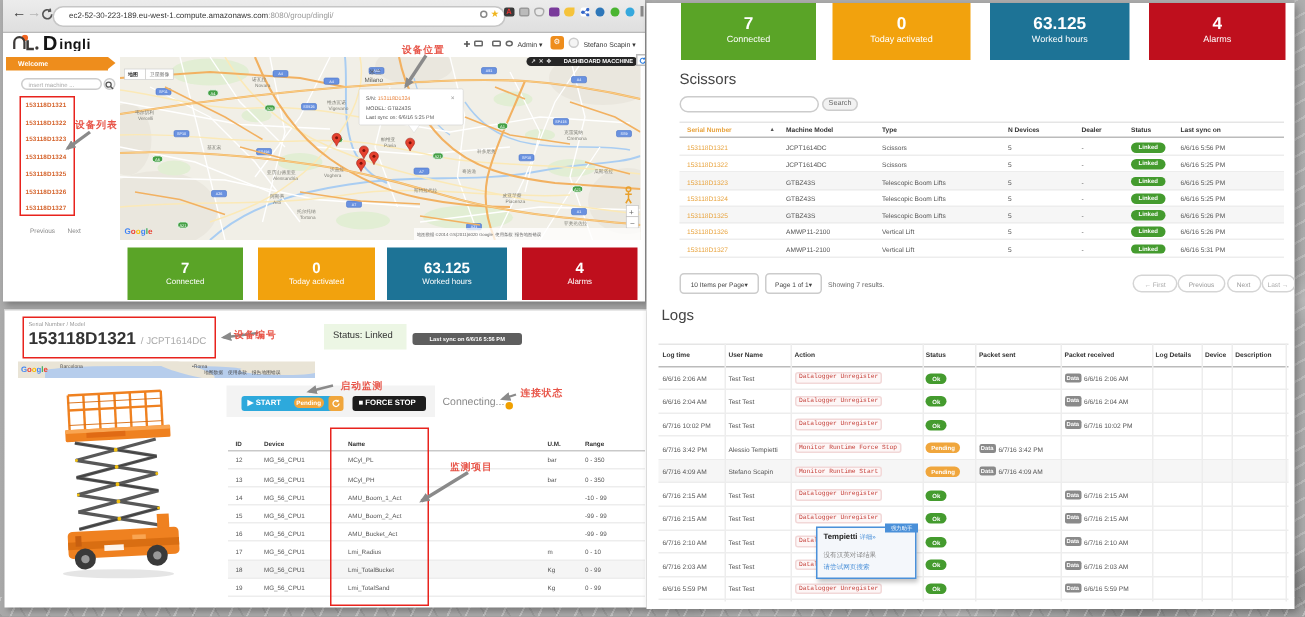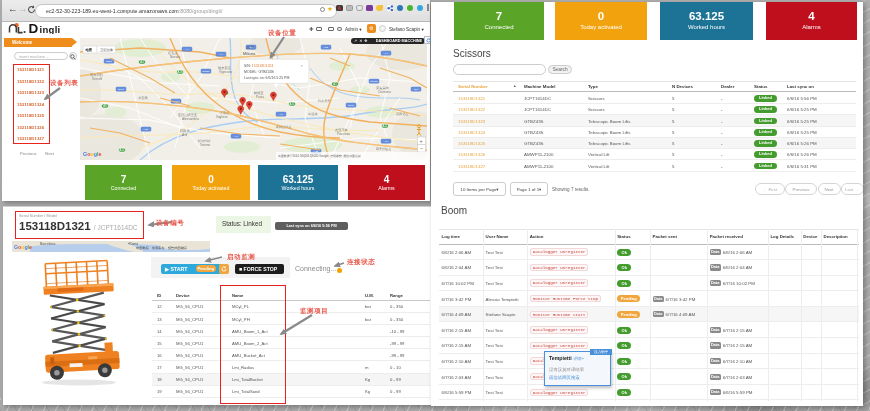--- a/index.html
+++ b/index.html
@@ -624,21 +624,21 @@
   </div>
 
   <div style="position:absolute; left:22px; top:180.5px; width:53px; height:13.5px; border:1px solid #ccc; border-radius:3px; font-size:4.4px; color:#444; line-height:13.5px; text-align:center;">10 Items per Page▾</div>
   <div style="position:absolute; left:79px; top:180.5px; width:38px; height:13.5px; border:1px solid #ccc; border-radius:3px; font-size:4.4px; color:#444; line-height:13.5px; text-align:center;">Page 1 of 1▾</div>
   <div style="position:absolute; left:121px; top:185px; font-size:4.6px; color:#666;">Showing 7 results.</div>
   <div style="position:absolute; left:324px; top:181px; width:30px; height:12.5px; border:1px solid #d5d5d5; border-radius:7px; font-size:4.4px; color:#aaa; line-height:12.5px; text-align:center;">← First</div>
   <div style="position:absolute; left:354px; top:181px; width:32px; height:12.5px; border:1px solid #d5d5d5; border-radius:7px; font-size:4.4px; color:#999; line-height:12.5px; text-align:center;">Previous</div>
   <div style="position:absolute; left:386.5px; top:181px; width:23px; height:12.5px; border:1px solid #d5d5d5; border-radius:7px; font-size:4.4px; color:#999; line-height:12.5px; text-align:center;">Next</div>
   <div style="position:absolute; left:409.5px; top:181px; width:23px; height:12.5px; border:1px solid #d5d5d5; border-radius:7px; font-size:4.4px; color:#aaa; line-height:12.5px; text-align:center;">Last →</div>
 
-  <div style="position:absolute; left:10px; top:203px; font-size:10px; color:#444;">Boom</div>
+  <div style="position:absolute; left:10px; top:203px; font-size:10px; color:#444;">Logs</div>
   <div id="t3l" style="position:absolute; left:8px; top:0; width:420px; height:404px; font-size:4.4px;">
     <div style="position:absolute; left:0; top:227.5px; width:420px; height:15.5px; border-top:1px solid #e5e5e5; border-bottom:1.4px solid #bbb;"></div>
     <div class="th" style="left:2.6px; top:232.5px;">Log time</div>
     <div class="th" style="left:46.6px; top:232.5px;">User Name</div>
     <div class="th" style="left:90.7px; top:232.5px;">Action</div>
     <div class="th" style="left:178.2px; top:232.5px;">Status</div>
     <div class="th" style="left:213.6px; top:232.5px;">Packet sent</div>
     <div class="th" style="left:270.7px; top:232.5px;">Packet received</div>
     <div class="th" style="left:331.4px; top:232.5px;">Log Details</div>
     <div class="th" style="left:364.3px; top:232.5px;">Device</div>

